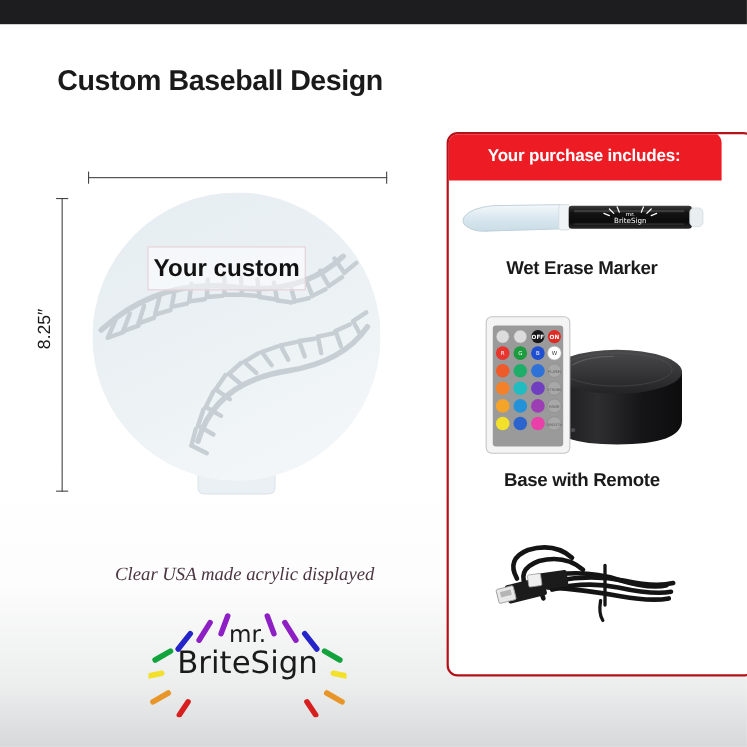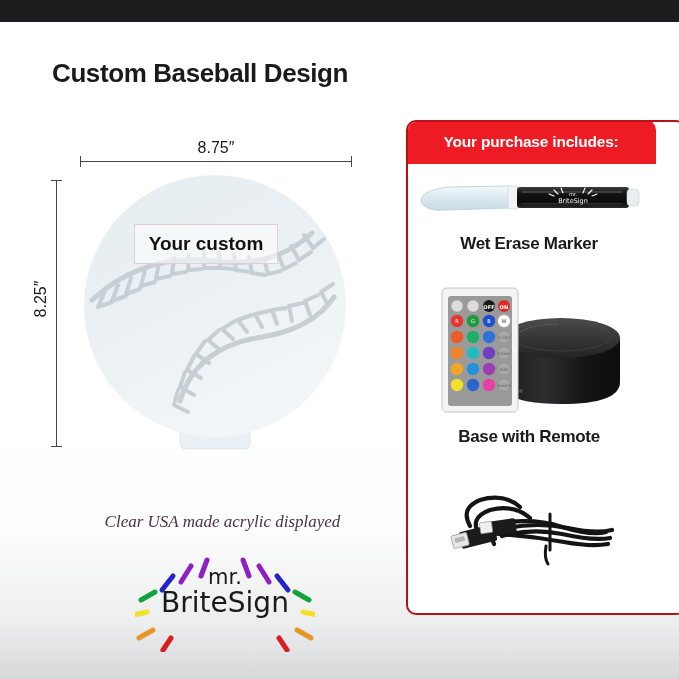--- a/index.html
+++ b/index.html
@@ -109,21 +109,21 @@
     width: 262px;
     height: 278px;
   }
   .tb {
     position: absolute;
     border: 1px solid #e3cdd6;
     background: rgba(255,255,255,0.55);
     display: flex;
     align-items: center;
     justify-content: center;
-    font-size: 19px;
+    font-size: 22px;
     font-weight: bold;
     color: #121212;
     box-sizing: border-box;
   }
   #tb1 { left: 50px;  top: 49px;  width: 144px; height: 40px; }
   #tb2 { left: 26px;  top: 139px; width: 60px;  height: 50px; }
   #tb3 { left: 139px; top: 189px; width: 59px;  height: 50px; }
 
   
   #caption {
@@ -216,21 +216,20 @@
 </style>
 </head>
 <body>
 
 <div id="page">
 
   <div id="topbar"></div>
 
   <div id="title">Custom Baseball Design</div>
 
-  <div id="dim-w-label">8.75″</div>
   <div id="dim-w-line"></div>
 
   <div id="dim-h-label">8.25″</div>
   <div id="dim-h-line"></div>
 
   <div id="acrylic">
     <svg width="262" height="278" viewBox="0 0 262 278">
       <defs>
         <linearGradient id="acrylicGrad" x1="0" y1="0" x2="0.5" y2="1">
           <stop offset="0%" stop-color="#e6edf2"></stop>

